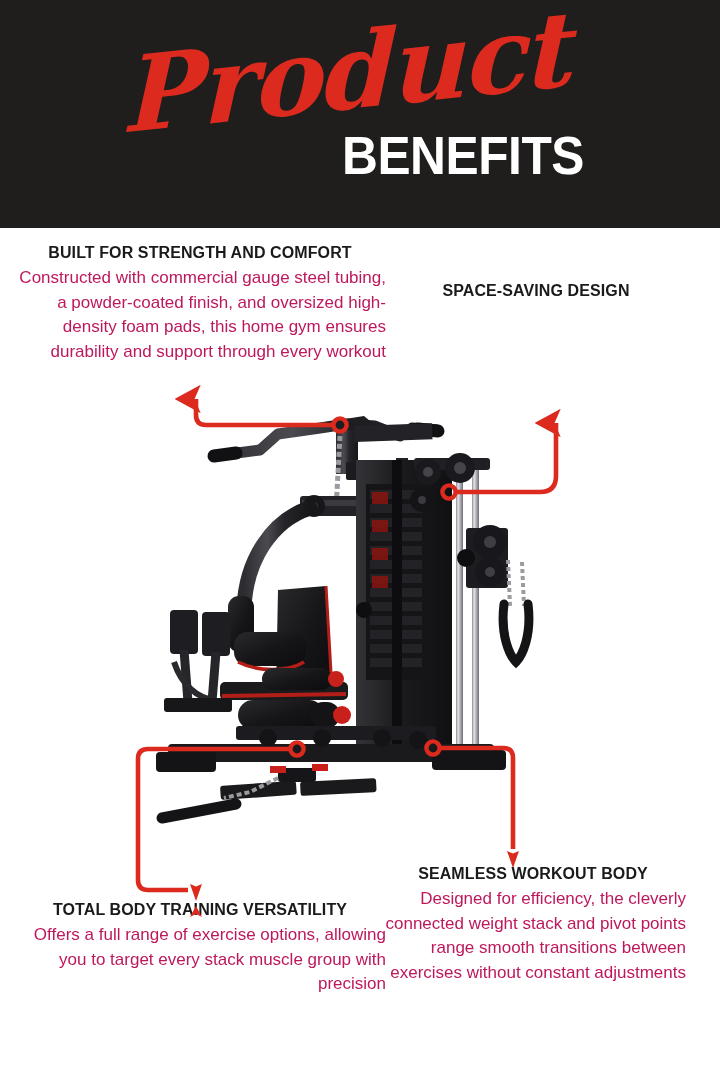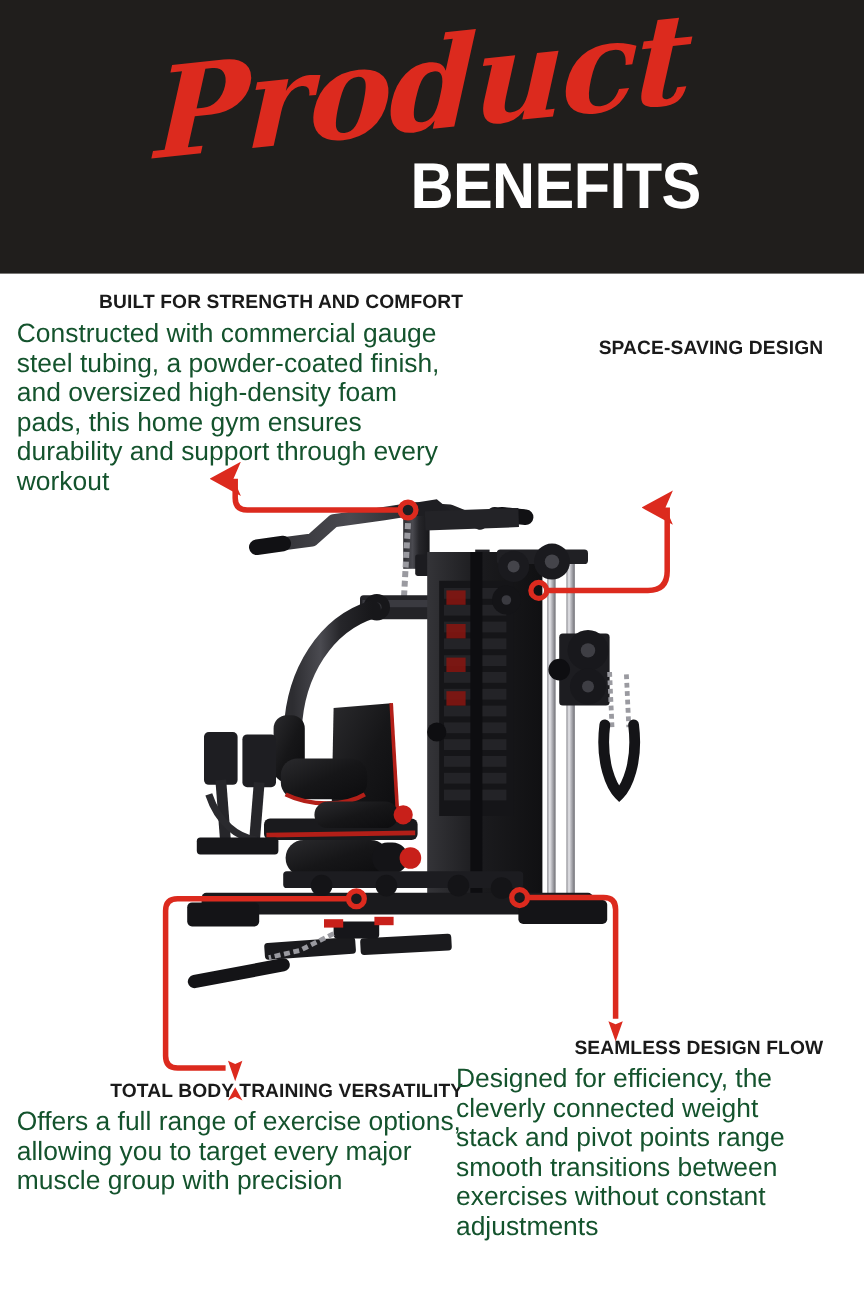--- a/index.html
+++ b/index.html
@@ -68,31 +68,31 @@
 
   
   .callout { position: absolute; }
   .callout .c-head {
     font-family: "Liberation Sans", sans-serif;
     font-weight: 700;
     font-size: 16px;
     line-height: 20px;
     letter-spacing: 0.1px;
     color: #1a1a1a;
-    text-align: right;
+    text-align: center;
     margin-bottom: 3px;
     white-space: nowrap;
   }
   .callout .c-body {
     font-family: "Liberation Sans", sans-serif;
     font-weight: 400;
-    font-size: 22px;
+    font-size: 17px;
     line-height: 24.5px;
-    color: #14532d;
-    text-align: left;
+    color: #be185d;
+    text-align: right;
   }
 
   #callout-tl { left: 14px;  top: 243px; width: 372px; }
   #callout-tr { left: 386px; top: 243px; width: 300px; margin-top: 38px; }
   #callout-bl { left: 14px;  top: 900px; width: 372px; }
   #callout-br { left: 380px; top: 864px; width: 306px; }
 
   
   #connectors {
     position: absolute;
@@ -293,25 +293,25 @@
     <div class="c-head">BUILT FOR STRENGTH AND COMFORT</div>
     <div class="c-body">Constructed with commercial gauge steel tubing, a powder-coated finish, and oversized high-density foam pads, this home gym ensures durability and support through every workout</div>
   </div>
 
   <div class="callout" id="callout-tr">
     <div class="c-head">SPACE-SAVING DESIGN</div>
   </div>
 
   <div class="callout" id="callout-bl">
     <div class="c-head">TOTAL BODY TRAINING VERSATILITY</div>
-    <div class="c-body">Offers a full range of exercise options, allowing you to target every major muscle group with precision</div>
+    <div class="c-body">Offers a full range of exercise options, allowing you to target every stack muscle group with precision</div>
   </div>
 
   <div class="callout" id="callout-br">
-    <div class="c-head">SEAMLESS DESIGN FLOW</div>
+    <div class="c-head">SEAMLESS WORKOUT BODY</div>
     <div class="c-body">Designed for efficiency, the cleverly connected weight stack and pivot points range smooth transitions between exercises without constant adjustments</div>
   </div>
 
   <svg id="connectors" viewBox="0 0 720 1080">
     <defs>
       <marker id="arrow-up" viewBox="0 0 12 12" refX="6" refY="9" markerWidth="6.2" markerHeight="6.2" orient="auto-start-reverse">
         <path d="M6 0 L12 11 L6 8.4 L0 11 Z" fill="#dc2a1e"></path>
       </marker>
     </defs>
 

